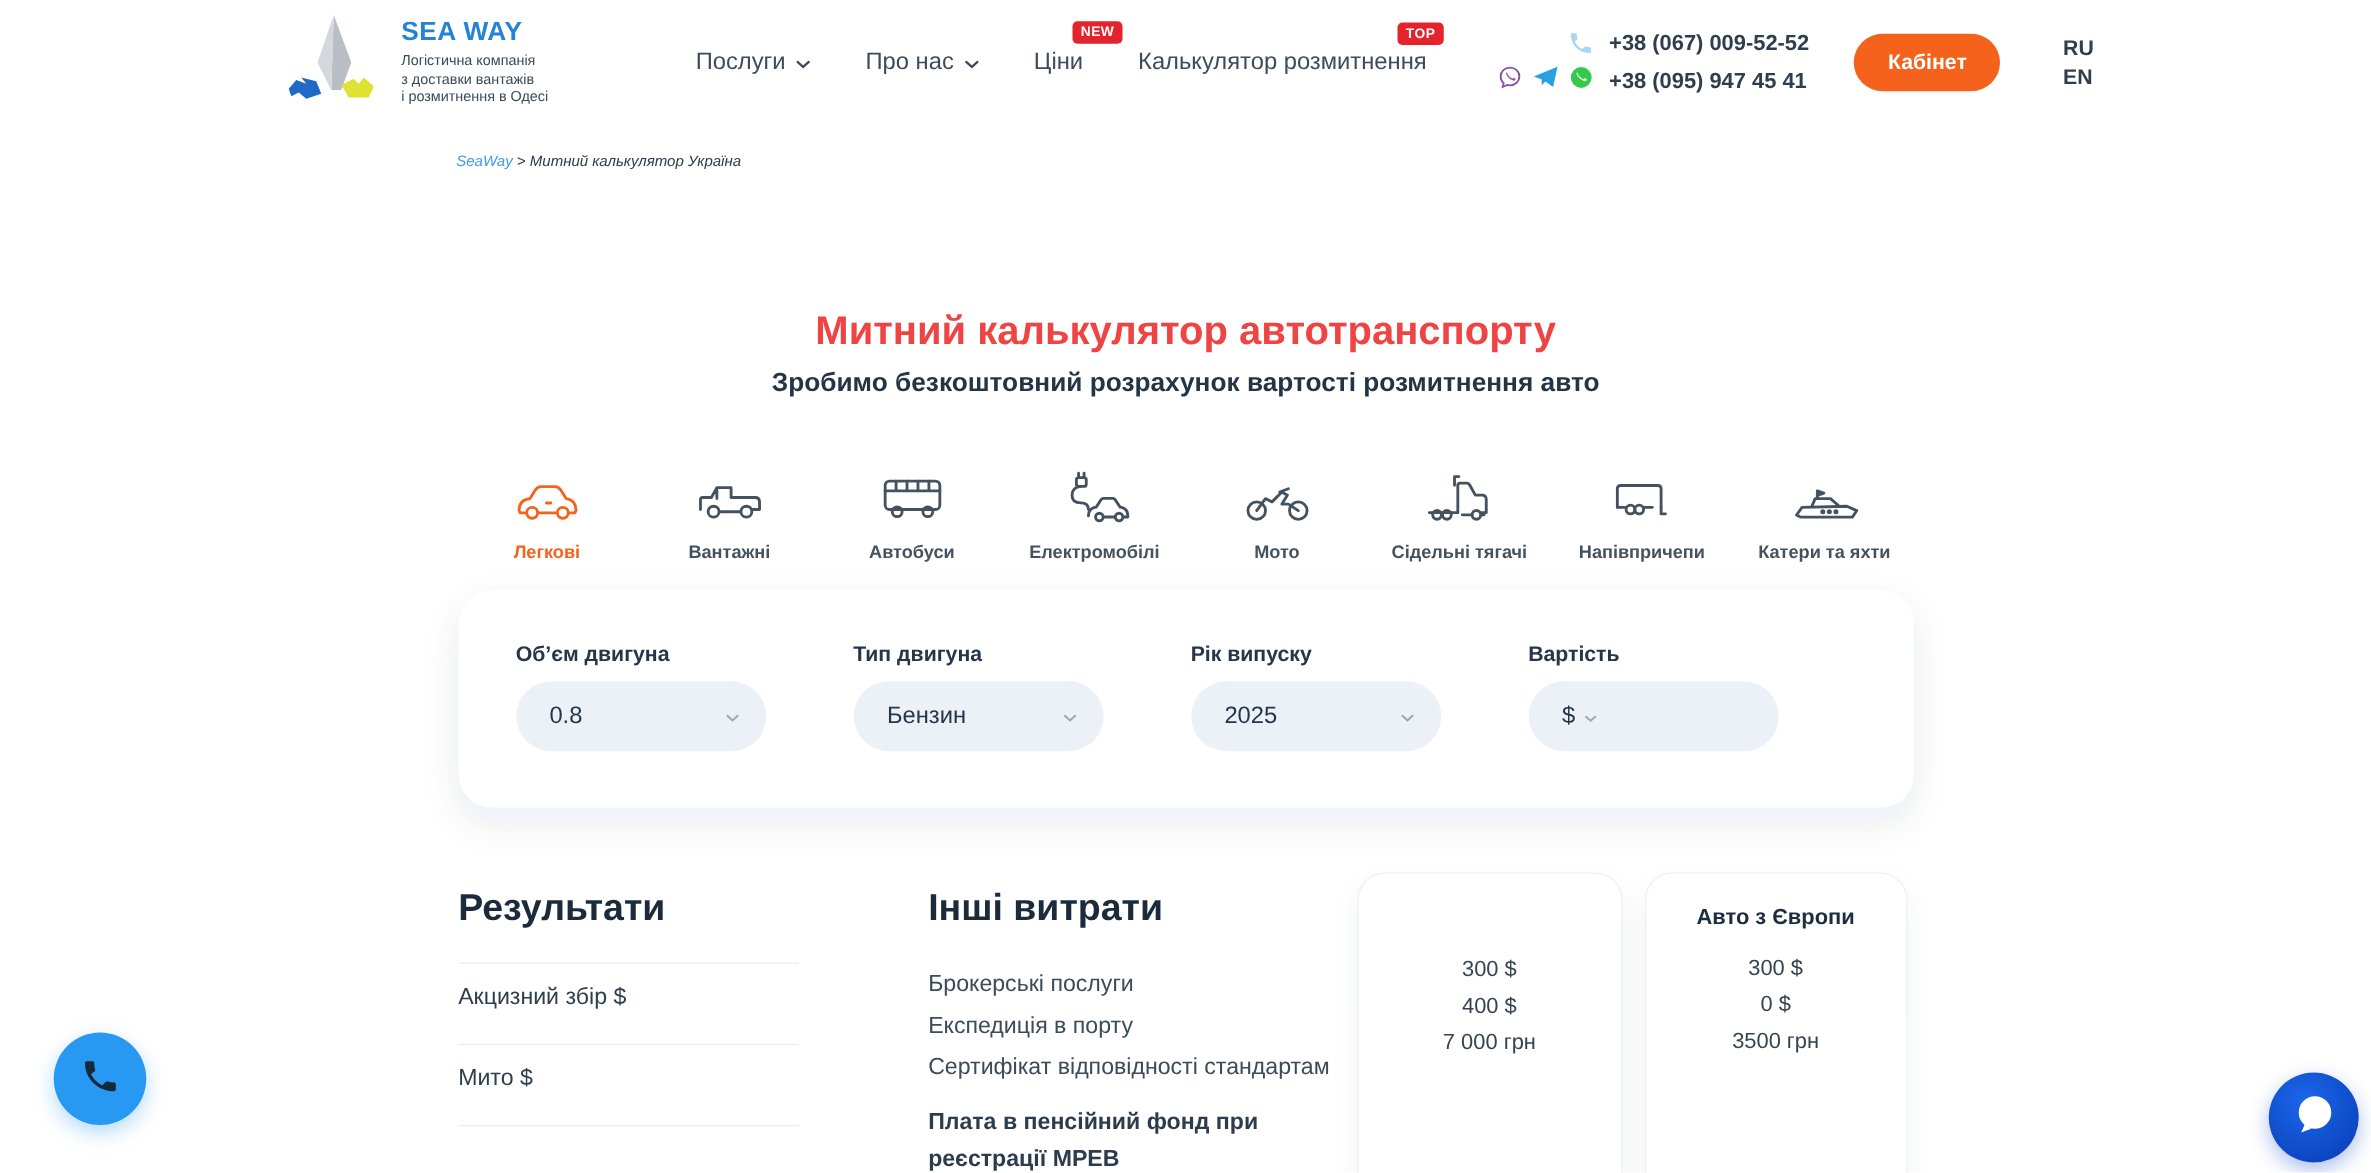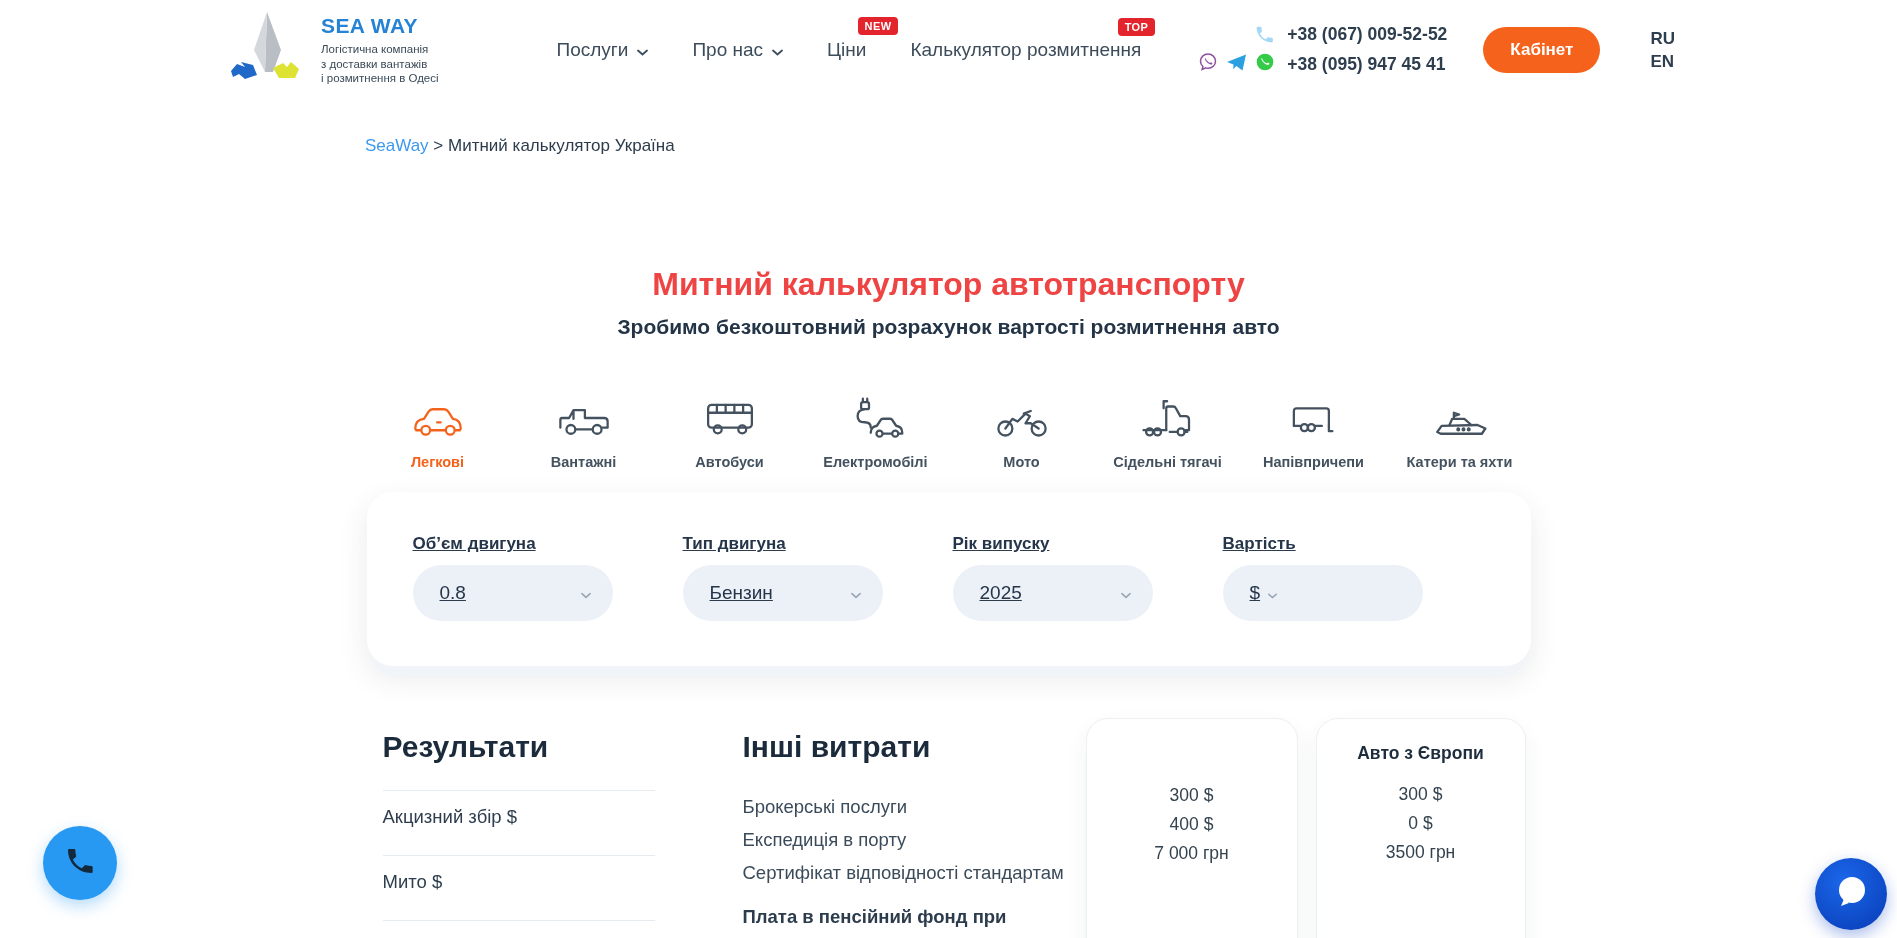--- a/index.html
+++ b/index.html
@@ -25,55 +25,55 @@
   .contact-icons { width: 86px; display: flex; justify-content: flex-end; align-items: center; gap: 8px; }
   .phone-number { font-size: 17.5px; font-weight: 600; color: #2e3e4e; cursor: pointer; white-space: nowrap; }
 
   .cabinet-btn { margin-left: 36px; background: #f4621c; color: #fff; border: none; cursor: pointer;
     border-radius: 24px; padding: 13px 27px; font-size: 17px; font-weight: 700;
     font-family: "Liberation Sans", sans-serif; }
   .langs { margin-left: 50px; display: flex; flex-direction: column; gap: 3px; justify-content: center; }
   .lang { font-size: 17px; font-weight: 600; color: #2e3e4e; cursor: pointer; }
 
   
-  .breadcrumb { margin: 36px 0 0 365px; font-size: 17px; color: #2c3c4c; }
+  .breadcrumb { margin: 22px 0 0 365px; font-size: 12px; color: #2c3c4c; font-style: italic; }
   .breadcrumb a { color: #3b9af0; text-decoration: none; cursor: pointer; }
 
   
   .hero { text-align: center; margin-top: 110px; }
   .hero-title { font-size: 32px; font-weight: 700; color: #ef4444; }
   .hero-subtitle { font-size: 21px; font-weight: 700; color: #243447; margin-top: 12px; }
 
   
   .tabs { display: flex; justify-content: center; margin-top: 52px; }
   .tab { width: 146px; text-align: center; cursor: pointer; color: #44525f; }
   .tab.active { color: #f4621c; }
   .tab-icon { height: 50px; display: flex; align-items: flex-end; justify-content: center; }
   .tab-icon svg { stroke: currentColor; fill: none; stroke-width: 2.6; stroke-linecap: round; stroke-linejoin: round; }
   .tab-label { margin-top: 13px; font-size: 14.5px; font-weight: 700; }
 
   
   .form-card { width: 1164px; height: 174px; margin: 22px auto 0; background: #fff; border-radius: 26px;
     position: relative; box-shadow: 0 16px 0 -6px #f1f4f8, 0 12px 30px rgba(35,50,70,.10); }
   .form-row { display: flex; gap: 70px; padding: 42px 0 0 46px; }
-  .field { width: 200px; text-decoration: underline; }
+  .field { width: 200px; }
   .field-label { display: block; font-size: 17px; font-weight: 700; color: #25354a; margin-bottom: 11px; }
   .pill { height: 56px; border-radius: 28px; background: #ecf1f8; display: flex; align-items: center;
     padding: 0 22px 0 27px; font-size: 19px; color: #25354a; cursor: pointer; }
   .pill .chev { margin-left: auto; }
   .pill.currency { gap: 8px; }
   .pill.currency .chev { margin-left: 0; }
   .pill input { border: none; background: transparent; outline: none; flex: 1; min-width: 20px;
     font-size: 19px; color: #25354a; font-family: "Liberation Sans", sans-serif; }
 
   
   .results-wrap { width: 1164px; margin: 64px auto 0; position: relative; height: 210px; }
   .section-title { font-size: 30px; font-weight: 700; color: #1c2b3c; }
 
-  .res-col { position: absolute; left: 16px; top: 0; width: 272px; }
+  .res-col { position: absolute; left: 0; top: 0; width: 272px; }
   .result-list { margin-top: 26px; border-bottom: 1px solid #e7ecf1; }
   .result-row { border-top: 1px solid #e7ecf1; padding: 15px 0 27px; font-size: 18.5px; color: #2e3e4e; }
 
   .other-col { position: absolute; left: 376px; top: 0; width: 330px; }
   .other-list { margin-top: 26px; }
   .other-item { font-size: 18.5px; color: #3b4b5a; line-height: 33px; }
   .other-bold { margin-top: 13px; width: 300px; font-size: 18.5px; font-weight: 700;
     color: #2c3c4c; line-height: 30px; }
 
   .cost-card { position: absolute; top: -12px; background: #fff; border: 1px solid #edf0f3;

